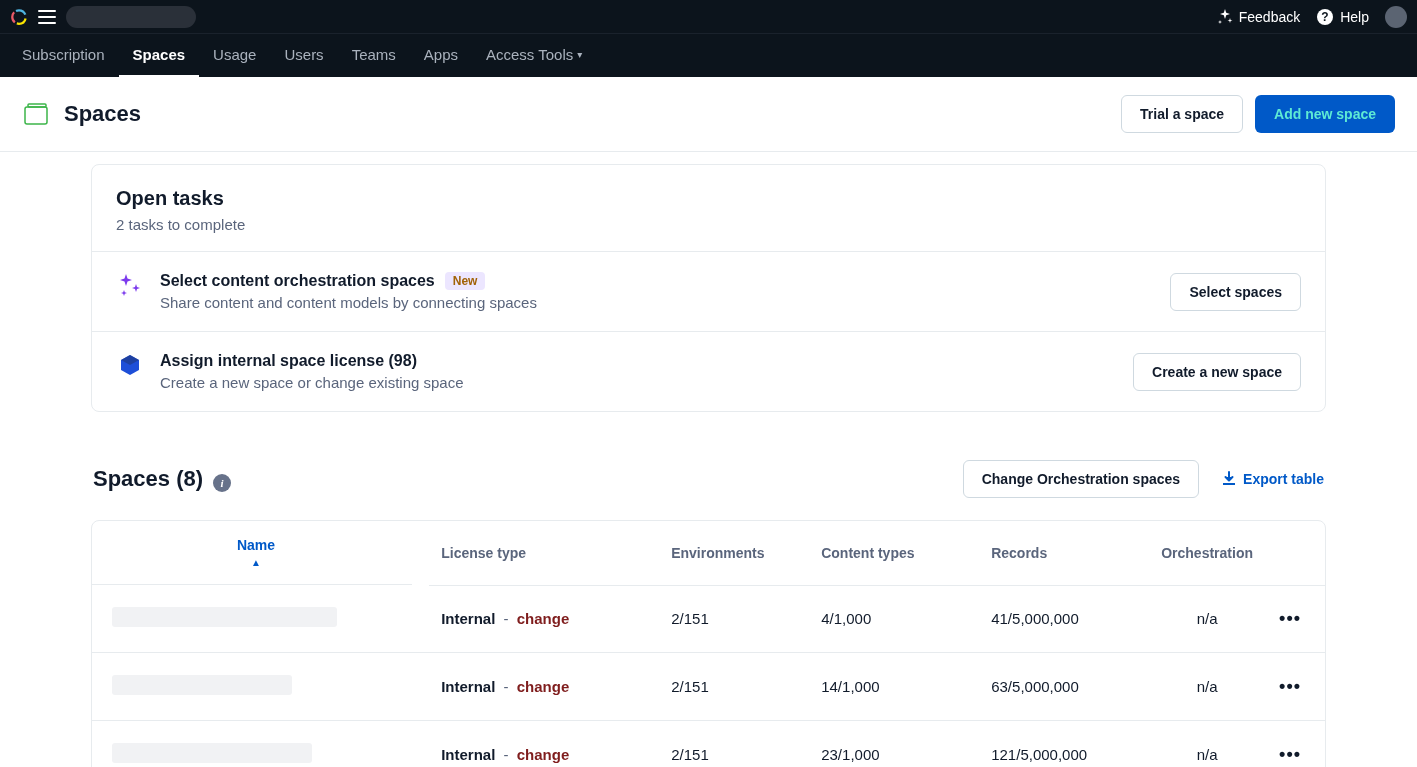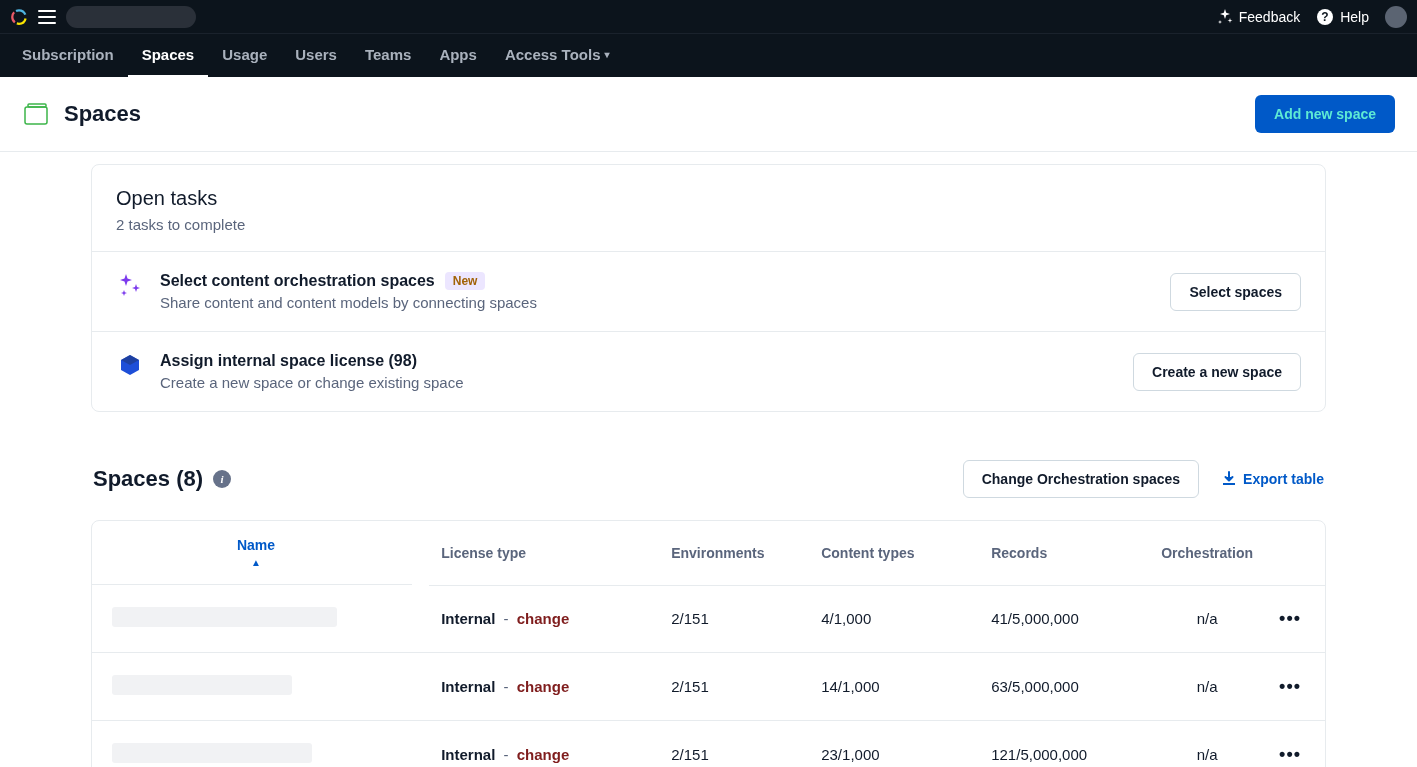--- a/index.html
+++ b/index.html
@@ -11,53 +11,53 @@
 .logo { width: 18px; height: 18px; }
 .menu-icon { width: 18px; height: 18px; display:flex; flex-direction:column; justify-content:space-between; cursor:pointer; padding:2px 0;}
 .menu-icon span { display:block; height:2px; background:#fff; border-radius:1px; }
 .org-name { background:#2a3039; color:#cfd9e0; border-radius:14px; padding:4px 14px; font-size:13px; min-width:130px; height:22px; }
 .topbar-right { display:flex; align-items:center; gap:16px; color:#fff; }
 .topbar-link { display:flex; align-items:center; gap:6px; font-size:14px; cursor:pointer; }
 .avatar { width:22px; height:22px; border-radius:50%; background:#5b6472; }
 
 
 .nav { background:#0c141c; border-top:1px solid #1a222c; display:flex; gap:0; padding:0 8px; }
-.nav-item { color:#aab2bd; padding:12px 14px 12px; font-size:15px; cursor:pointer; border-bottom:2px solid transparent; font-weight:700; display:flex; align-items:center; gap:4px;}
+.nav-item { color:#aab2bd; padding:12px 14px 12px; font-size:15px; cursor:pointer; border-bottom:2px solid transparent; font-weight:400; display:flex; align-items:center; gap:4px;}
 .nav-item.active { color:#fff; border-bottom:2px solid #fff; font-weight:700;}
 .nav-caret { font-size:10px; }
 
 
 .page-header { border-bottom:1px solid #e7ebee; padding:18px 22px; display:flex; align-items:center; justify-content:space-between; }
 .page-header-left { display:flex; align-items:center; gap:14px; }
 .folder-icon { width:28px; height:28px; }
 .page-title { font-size:22px; font-weight:700; }
 .page-header-right { display:flex; gap:12px; }
 .btn { border-radius:6px; padding:10px 18px; font-size:14px; font-weight:600; cursor:pointer; border:1px solid transparent; }
 .btn-secondary { background:#fff; border:1px solid #cfd9e0; color:#111b2b; }
 .btn-primary { background:#0059c8; color:#5eead4; }
 
 
 .content { max-width:1235px; margin:0 auto; padding:12px 0 40px; }
 
 
 .card { border:1px solid #e7ebee; border-radius:8px; margin-top:0; }
 .card-head { padding:22px 24px 18px; }
-.card-title { font-size:20px; font-weight:400; }
+.card-title { font-size:20px; font-weight:700; }
 .card-sub { color:#5a657c; margin-top:6px; font-size:15px; }
 .task-row { border-top:1px solid #e7ebee; padding:20px 24px; display:flex; align-items:center; justify-content:space-between; }
 .task-left { display:flex; align-items:flex-start; gap:16px; }
 .task-icon { width:28px; height:28px; flex-shrink:0; }
 .task-title-row { display:flex; align-items:center; gap:10px; }
 .task-title { font-size:16px; font-weight:700; }
 .badge { background:#ece6ff; color:#a16207; font-size:12px; font-weight:600; padding:2px 8px; border-radius:4px; }
 .task-desc { color:#5a657c; margin-top:4px; font-size:15px; }
 
 
 .section-head { display:flex; align-items:center; justify-content:space-between; margin-top:48px; padding:0 2px;}
-.section-head-left { display:flex; align-items:center; gap:10px; }
+.section-head-left { display:flex; align-items:flex-end; gap:10px; }
 .section-title { font-size:22px; font-weight:700; }
 .info-icon { width:18px; height:18px; border-radius:50%; background:#67728a; color:#fff; display:flex; align-items:center; justify-content:center; font-size:11px; font-weight:700; font-style:italic; font-family:Georgia,serif; cursor:pointer;}
 .section-head-right { display:flex; align-items:center; gap:22px; }
 .link { color:#0059c8; font-weight:600; display:flex; align-items:center; gap:6px; cursor:pointer; }
 
 
 .table-wrap { border:1px solid #e7ebee; border-radius:8px; margin-top:22px; overflow:hidden; }
 table { width:100%; border-collapse:collapse; }
 th { text-align:left; font-weight:600; color:#5a657c; font-size:14px; padding:16px 12px; border-bottom:1px solid #e7ebee;flex-direction:column; }
 th:first-child { padding-left:20px; }
@@ -121,20 +121,21 @@
 
 <div class="page-header">
   <div class="page-header-left">
     <svg class="folder-icon" viewBox="0 0 28 28">
       <rect x="3" y="7" width="22" height="17" rx="2" fill="none" stroke="#3cb54a" stroke-width="1.5"></rect>
       <rect x="6" y="4" width="18" height="3" rx="1" fill="none" stroke="#3cb54a" stroke-width="1.5"></rect>
     </svg>
     <h1 class="page-title">Spaces</h1>
   </div>
   <div class="page-header-right">
+    <button class="btn btn-secondary">Trial a space</button>
     <button class="btn btn-primary">Add new space</button>
   </div>
 </div>
 
 <div class="content">
 
   <div class="card">
     <div class="card-head">
       <div class="card-title">Open tasks</div>
       <div class="card-sub">2 tasks to complete</div>

